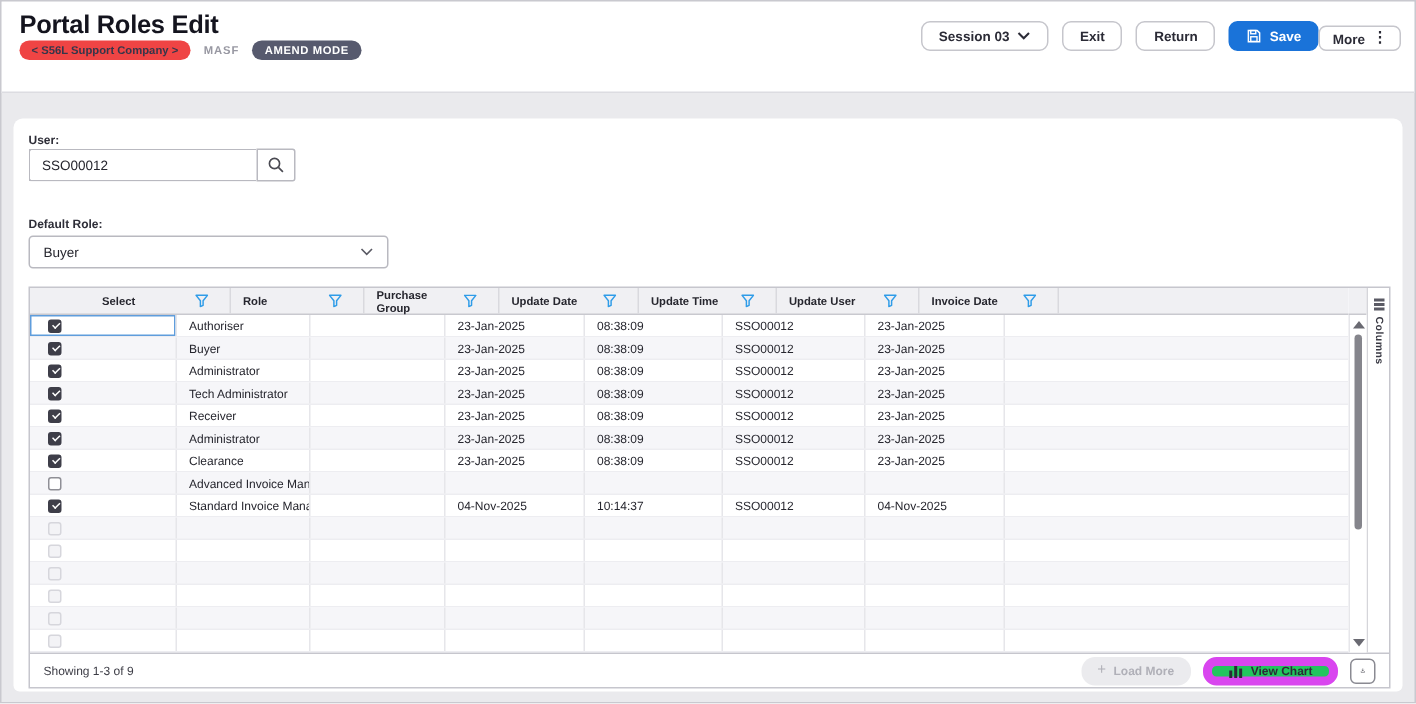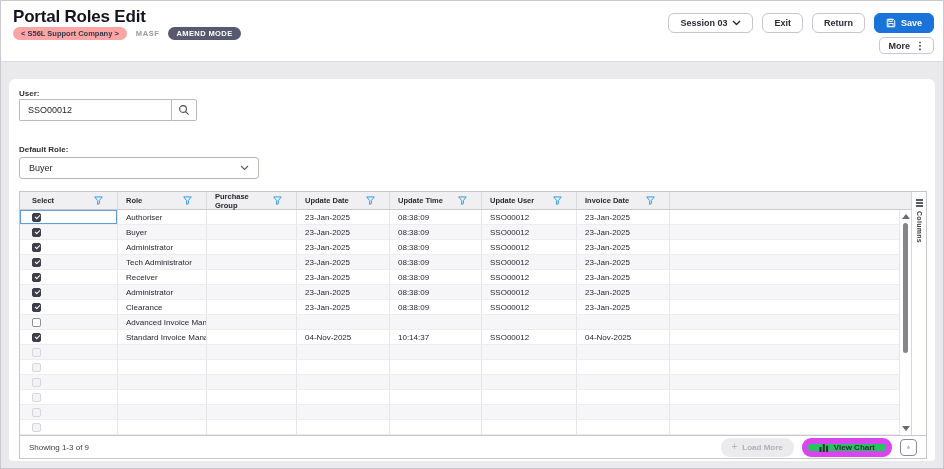--- a/index.html
+++ b/index.html
@@ -5,24 +5,24 @@
   html,body{margin:0;padding:0;background:#fff;}
   .frame{position:relative;width:944px;height:469px;box-sizing:border-box;border:1px solid #c9c9cf;
          background:#eaeaed;font-family:"Liberation Sans",sans-serif;overflow:hidden;
          -webkit-font-smoothing:antialiased;color:#26262e;}
 
   
   .topbar{position:absolute;left:0;top:0;right:0;height:60px;background:#fff;border-bottom:1px solid #dcdce1;}
   .page-title{position:absolute;left:12px;top:6px;font-size:17px;font-weight:800;letter-spacing:-0.2px;color:#14141e;}
   .badge-row{position:absolute;left:12px;top:26px;display:flex;align-items:center;gap:9px;}
   .pill{height:13px;display:flex;align-items:center;padding:0 8px;border-radius:7px;
-        background:#fca5a5;color:#35364a;font-size:7.5px;font-weight:700;}
+        background:#ef4444;color:#35364a;font-size:7.5px;font-weight:700;}
   .prog-code{font-size:7.5px;font-weight:700;color:#9898a2;letter-spacing:0.6px;}
   .pill.dark{background:#575a6e;color:#fff;letter-spacing:0.4px;}
-  .actions{position:absolute;right:9px;top:12px;display:flex;flex-direction:column;align-items:flex-end;}
+  .actions{position:absolute;right:9px;top:12px;display:flex;flex-direction:row;align-items:flex-end;}
   .actions .row1{display:flex;gap:9px;}
   .btn{height:20px;display:flex;align-items:center;gap:5px;padding:0 11px;background:#fff;
        border:1px solid #c6c6cc;border-radius:6px;font-size:9px;font-weight:700;color:#2b2b36;cursor:pointer;}
   .btn.primary{background:#1a73d9;border-color:#1a73d9;color:#fff;}
   .btn.more{height:17px;margin-top:4px;padding:0 8px;border-radius:5px;}
   .vdots{font-size:10px;font-weight:700;line-height:1;}
 
   
   .panel{position:absolute;left:8px;right:8px;top:78px;bottom:7px;background:#fff;border-radius:6px 6px 4px 4px;}
   .lbl{position:absolute;left:10px;font-size:8px;font-weight:700;color:#2e2e38;}
@@ -38,21 +38,21 @@
                justify-content:space-between;padding:0 9px;font-size:9px;color:#26262e;cursor:pointer;background:#fff;}
 
   
   .tbl{position:absolute;left:10px;right:8px;top:112px;height:268px;box-sizing:border-box;
        border:1px solid #c6c6cd;display:flex;flex-direction:column;background:#fff;}
   .tbl-top{height:243px;display:flex;}
   .grid{flex:1;display:flex;flex-direction:column;overflow:hidden;}
   .thead{height:18px;display:flex;background:#f0f0f3;border-bottom:1px solid #c9c9cf;box-sizing:border-box;}
   .hcell{box-sizing:border-box;display:flex;align-items:center;justify-content:space-between;
          padding:0 14px 0 8px;border-right:1px solid #d9d9de;font-size:7.5px;font-weight:700;color:#26262e;}
-  .hcell.first{padding-left:12px;}
+  .hcell.first{padding-left:12px;margin-left:36px;}
   .hfill{flex:1;}
   .trow{height:15px;display:flex;border-bottom:1px solid #ededf1;box-sizing:border-box;background:#fff;}
   .trow.stripe{background:#f6f6f9;}
   .tcell{box-sizing:border-box;display:flex;align-items:center;padding-left:8px;
          border-right:1px solid #e6e6ea;font-size:8px;color:#26262e;overflow:hidden;white-space:nowrap;}
   .tcell.first{padding-left:12px;}
   .tfill{flex:1;border-right:none;}
   .cell-focus{box-shadow:inset 0 0 0 1px #5f9ddc;background:#fff;}
   .cb{position:relative;width:9px;height:9px;box-sizing:border-box;border:1px solid #8f8f96;
       border-radius:2px;background:#fff;cursor:pointer;flex:none;}

